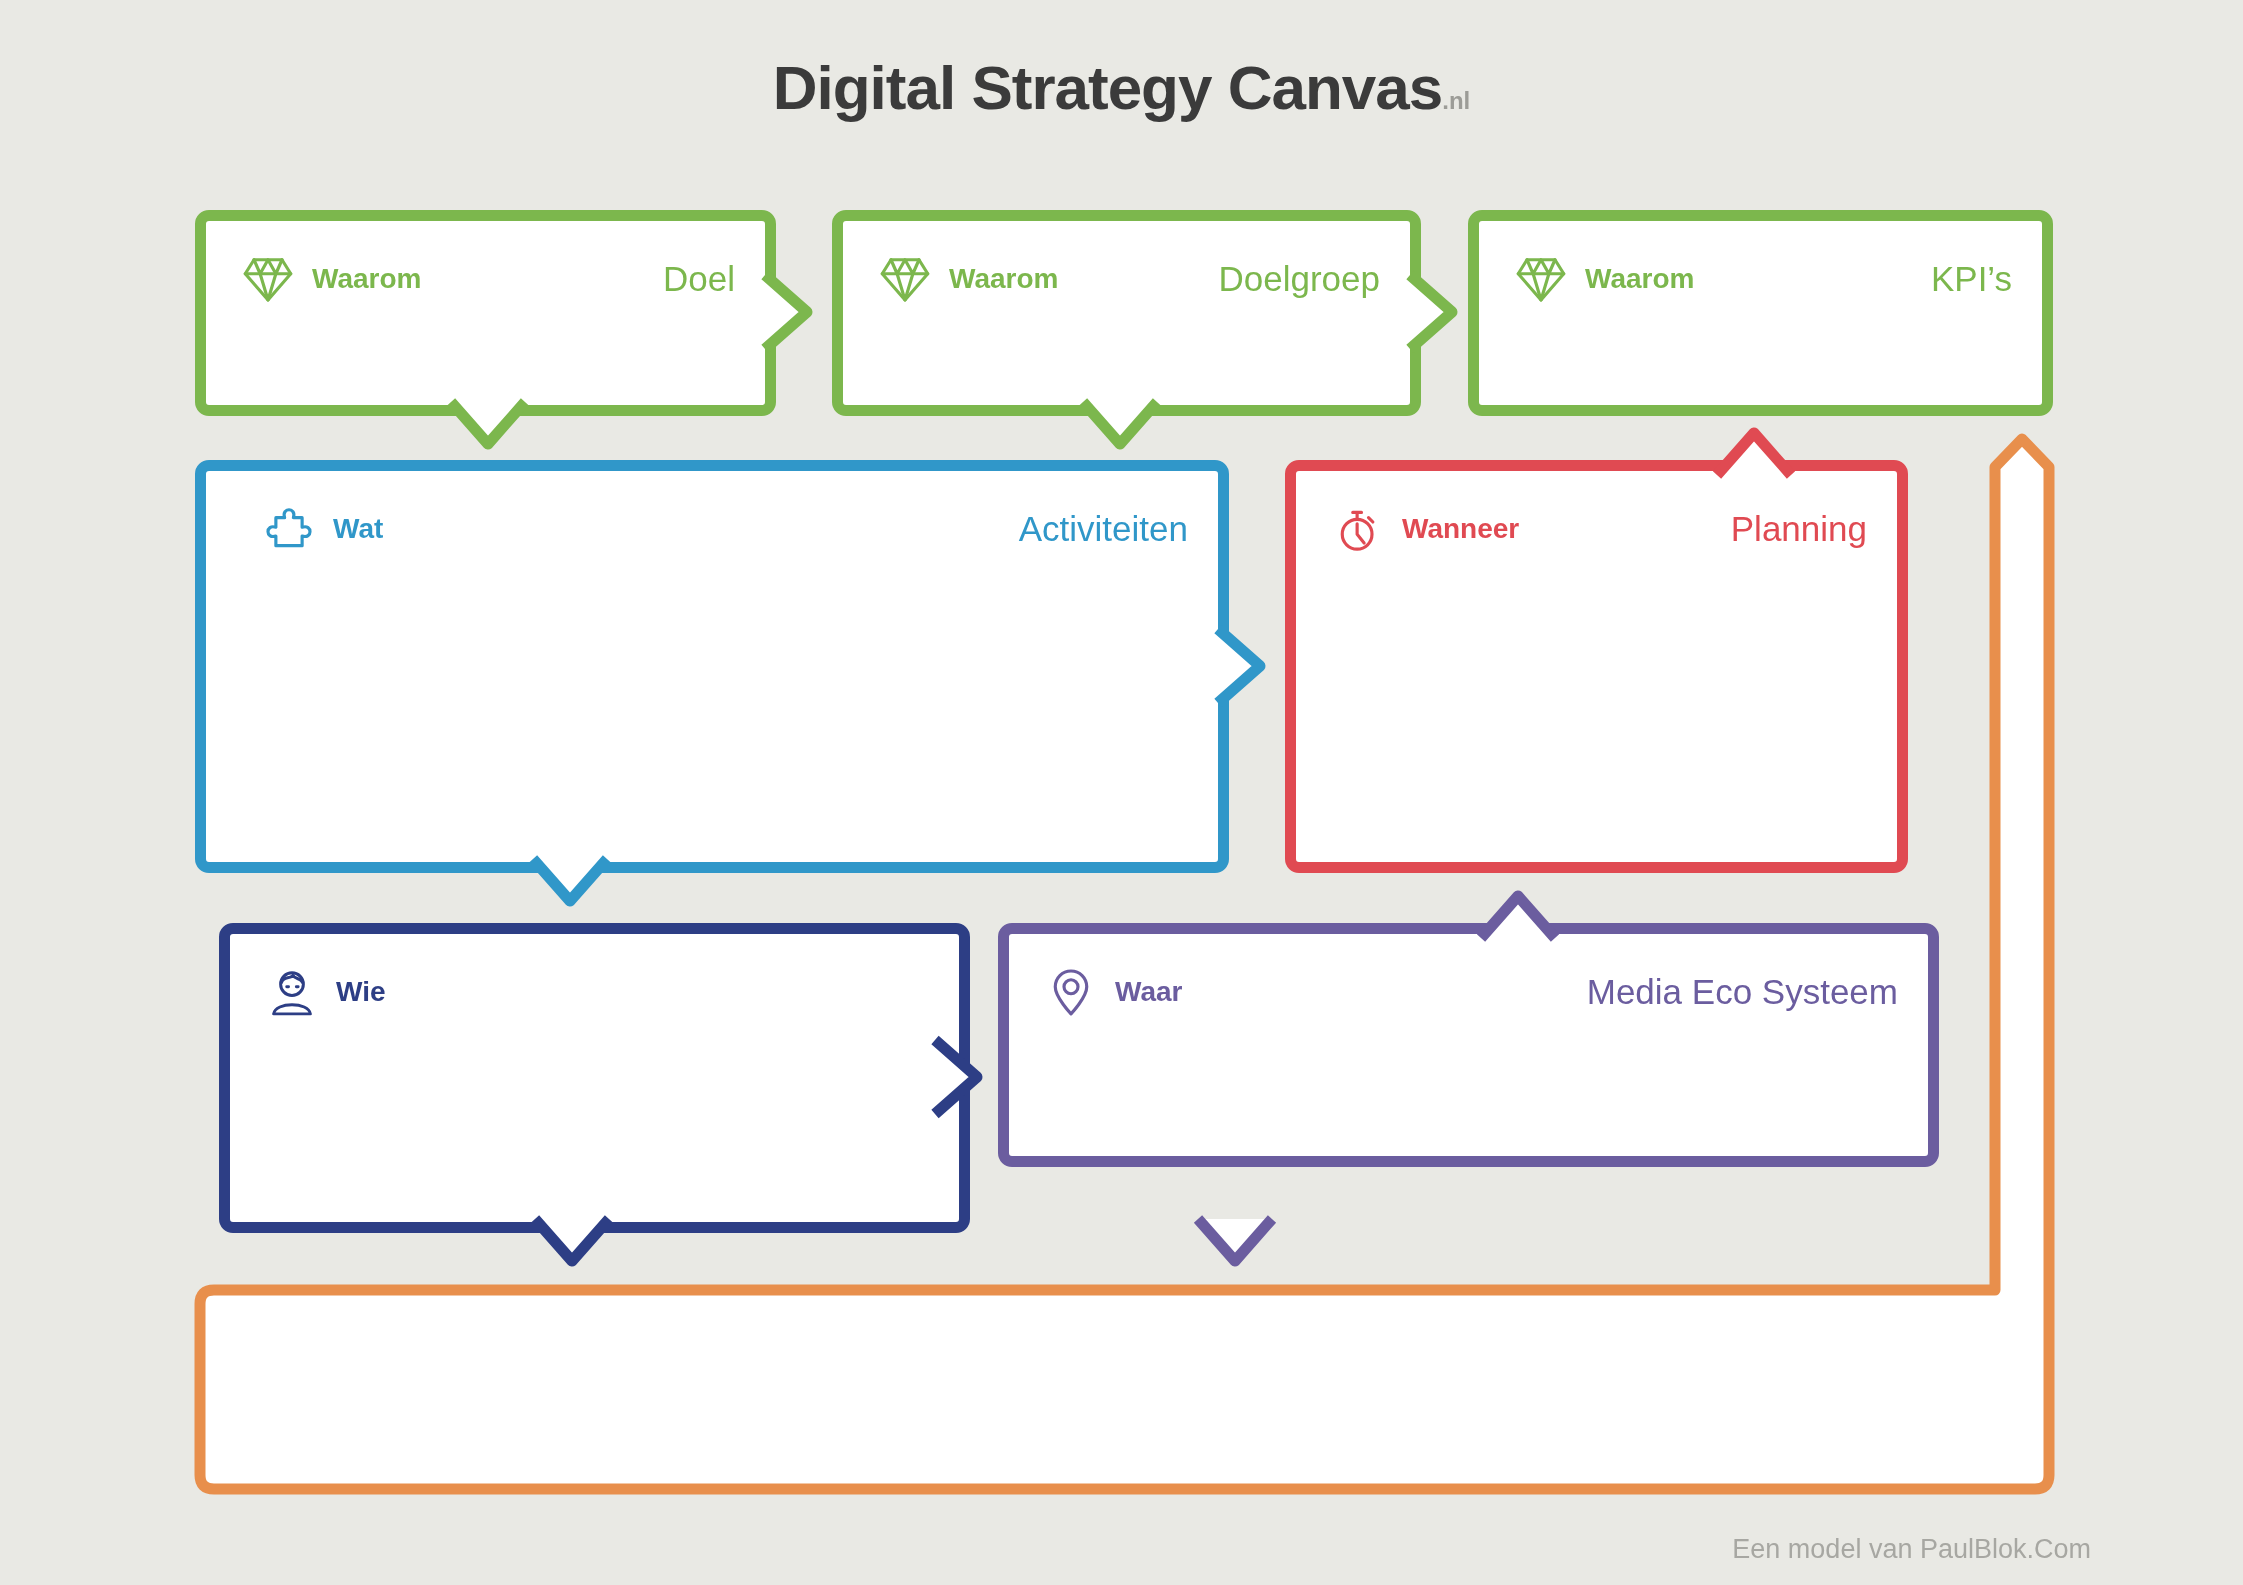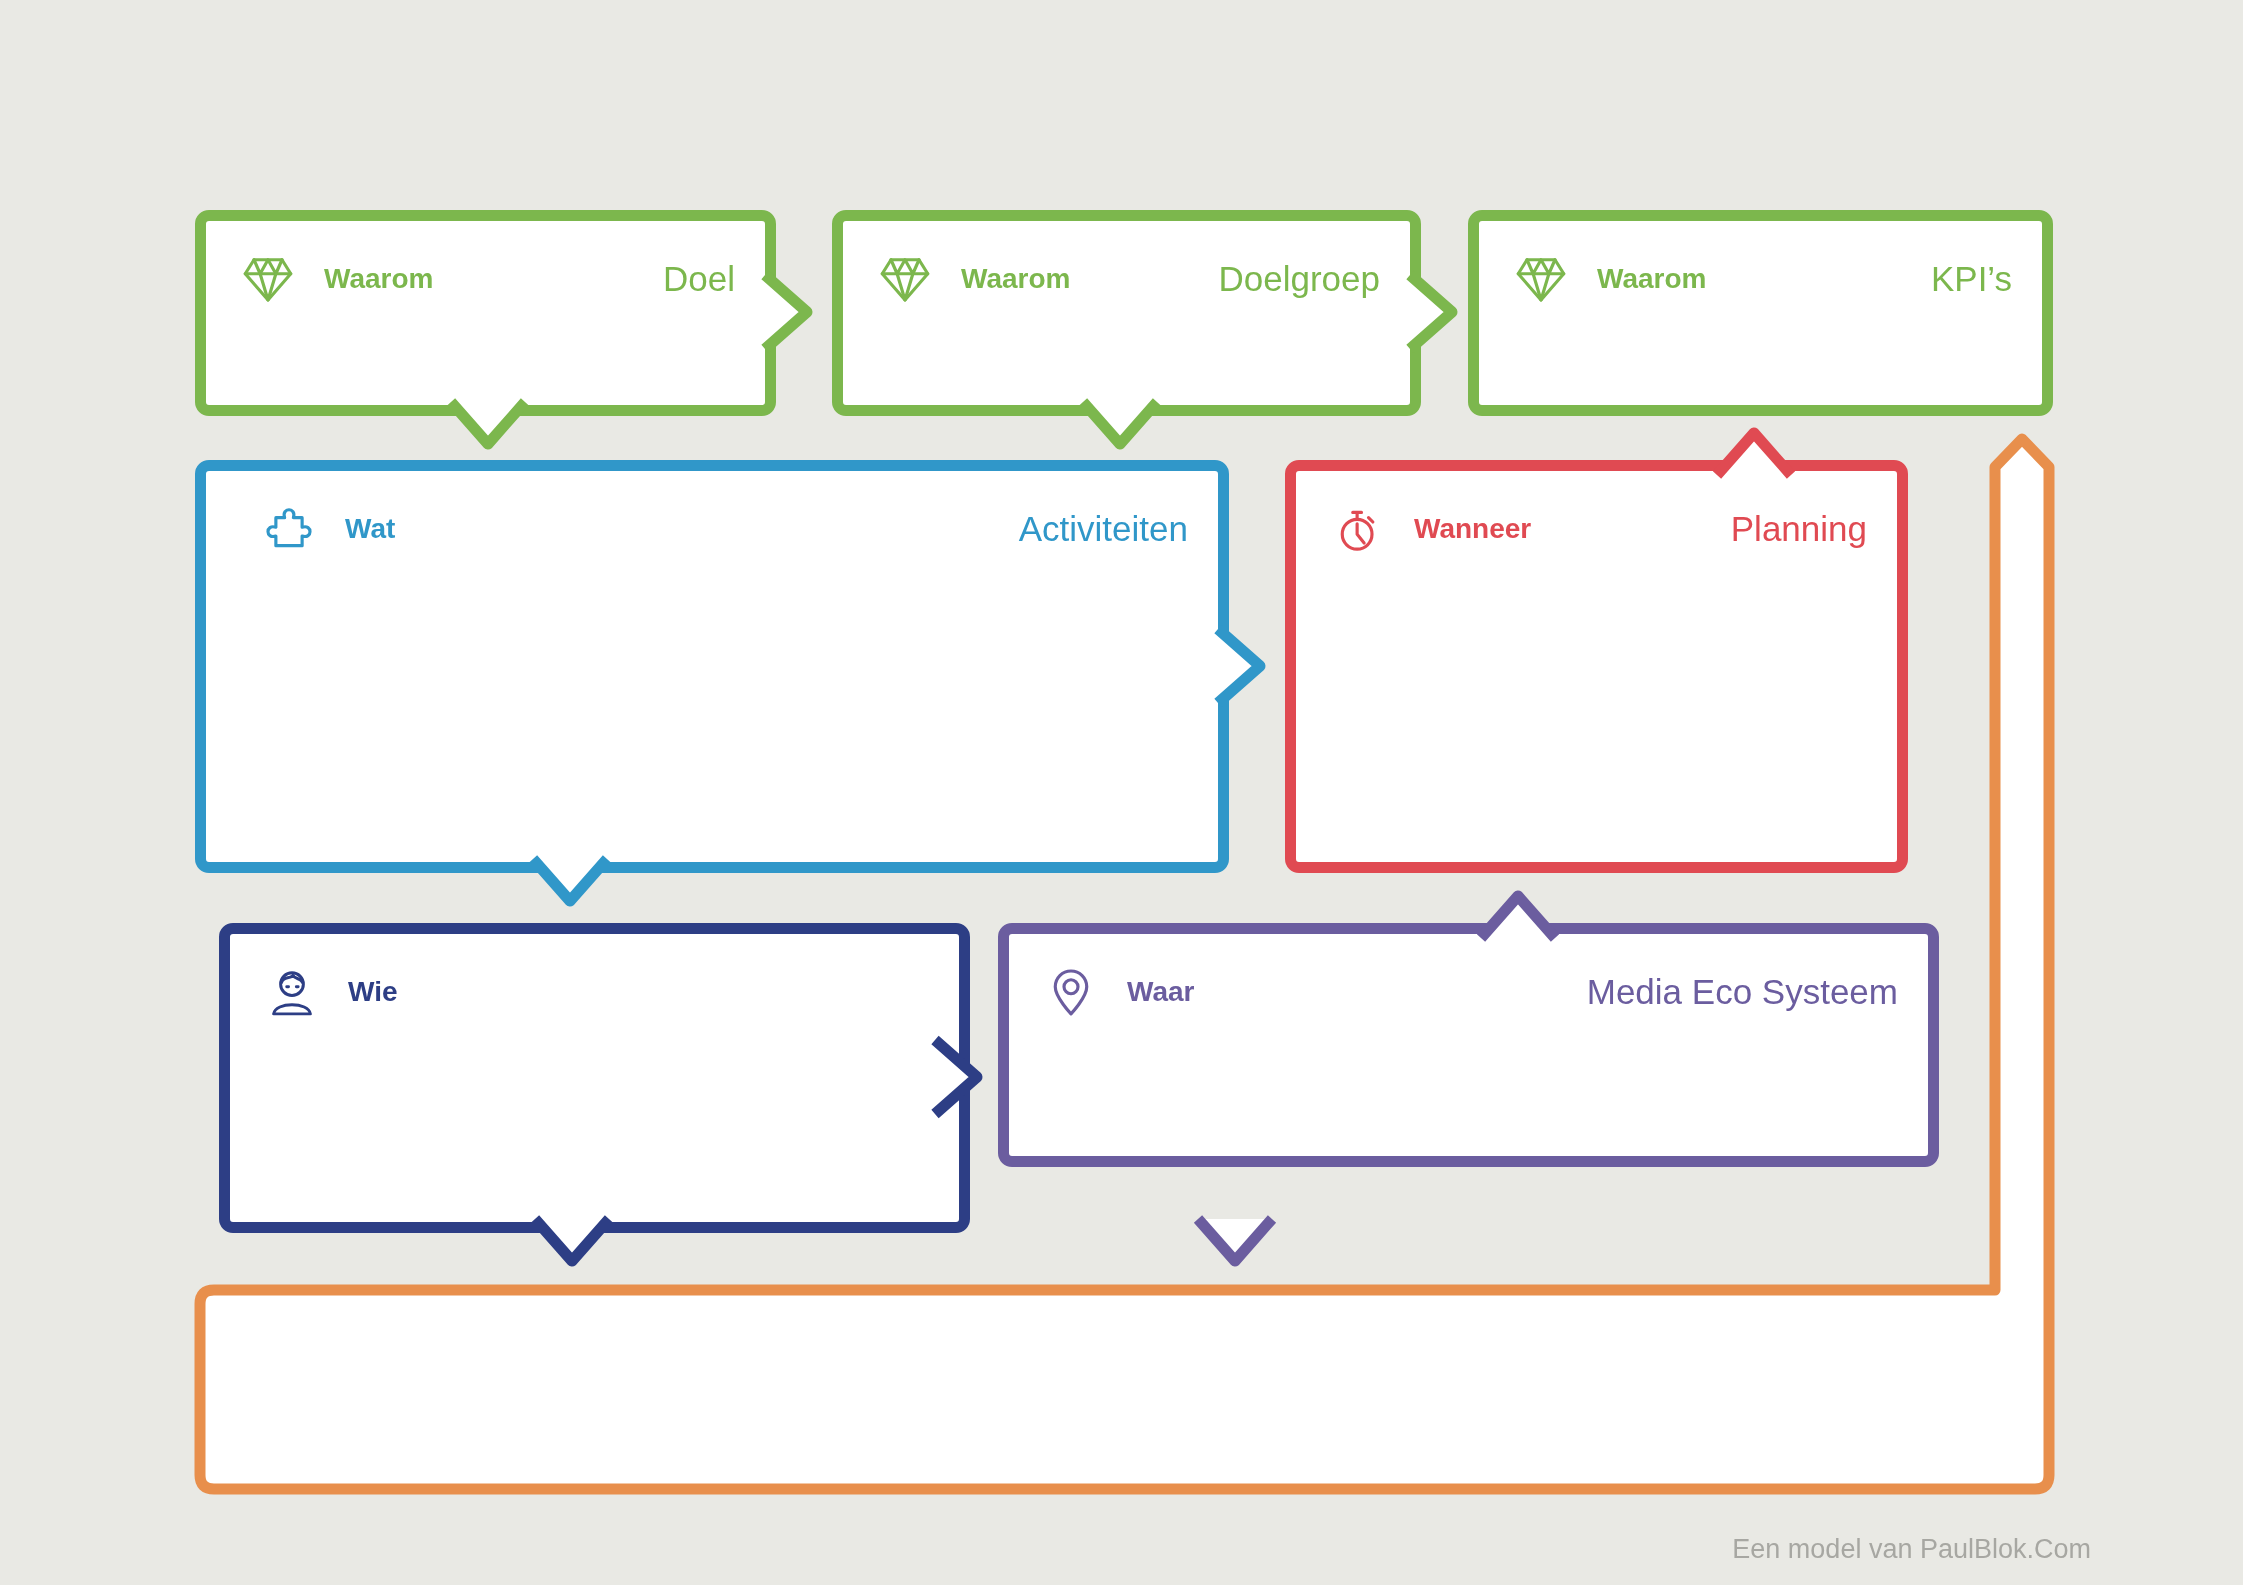--- a/index.html
+++ b/index.html
@@ -4,21 +4,21 @@
 <style>
   html,body{margin:0;padding:0;}
   body{background:#e9e9e4;font-family:"Liberation Sans", sans-serif;}
   .canvas{position:relative;width:2243px;height:1585px;background:#e9e9e4;overflow:hidden;}
 
   .app-title{position:absolute;left:0;right:0;top:52px;text-align:center;
     font-size:62px;font-weight:800;color:#3b3b3b;letter-spacing:-1px;}
   .app-title .suffix{font-size:24px;font-weight:700;color:#9c9c97;letter-spacing:0;}
 
   .panel{position:absolute;background:#ffffff;border-radius:14px;box-sizing:border-box;}
-  .panel-head{display:flex;align-items:center;padding:30px 30px 0 34px;gap:12px;}
+  .panel-head{display:flex;align-items:center;padding:30px 30px 0 34px;}
   .icon{width:56px;height:56px;flex:0 0 auto;}
   .plabel{font-weight:700;font-size:28px;margin-left:16px;white-space:nowrap;}
   .ptitle{margin-left:auto;font-size:35px;font-weight:400;white-space:nowrap;}
 
   .c-green{border:11px solid #7cb74d;color:#7cb74d;}
   .c-blue {border:11px solid #3097c9;color:#3097c9;padding-left:21px;}
   .c-red  {border:11px solid #e04a52;color:#e04a52;}
   .c-navy {border:11px solid #2d3e85;color:#2d3e85;margin-left:24px;}
   .c-purple{border:11px solid #6b5d9f;color:#6b5d9f;} .t-orange{color:#e88f4c;}
 
@@ -37,20 +37,23 @@
   #orange-head{position:absolute;left:233px;top:1313px;width:1712px;display:flex;align-items:center;color:#e88f4c;}
 
   .attribution{position:absolute;right:152px;top:1534px;font-size:27px;color:#a7a7a2;}
   svg{display:block;}
 </style>
 </head>
 <body>
 
 <div class="canvas">
 
+  <div class="app-title">
+    <span>Digital Strategy Canvas</span><span class="suffix">.nl</span>
+  </div>
 
   <svg id="orange-shape" viewBox="0 0 1868 1068">
     <path d="M1806,863 L1806,40 L1833,12 L1860,40 L1860,1048 Q1860,1062 1846,1062 L25,1062 Q11,1062 11,1048 L11,877 Q11,863 25,863 Z" fill="#ffffff" stroke="#e88f4c" stroke-width="11" stroke-linejoin="round"></path>
   </svg>
 
   <div class="panel c-green" id="p-doel">
     <div class="panel-head">
       <svg class="icon" viewBox="0 0 64 64">
         <g fill="none" stroke="#7cb74d" stroke-width="3.6" stroke-linejoin="round" stroke-linecap="round">
           <path d="M16,10 L48,10 L58,26 L32,56 L6,26 Z"></path>

